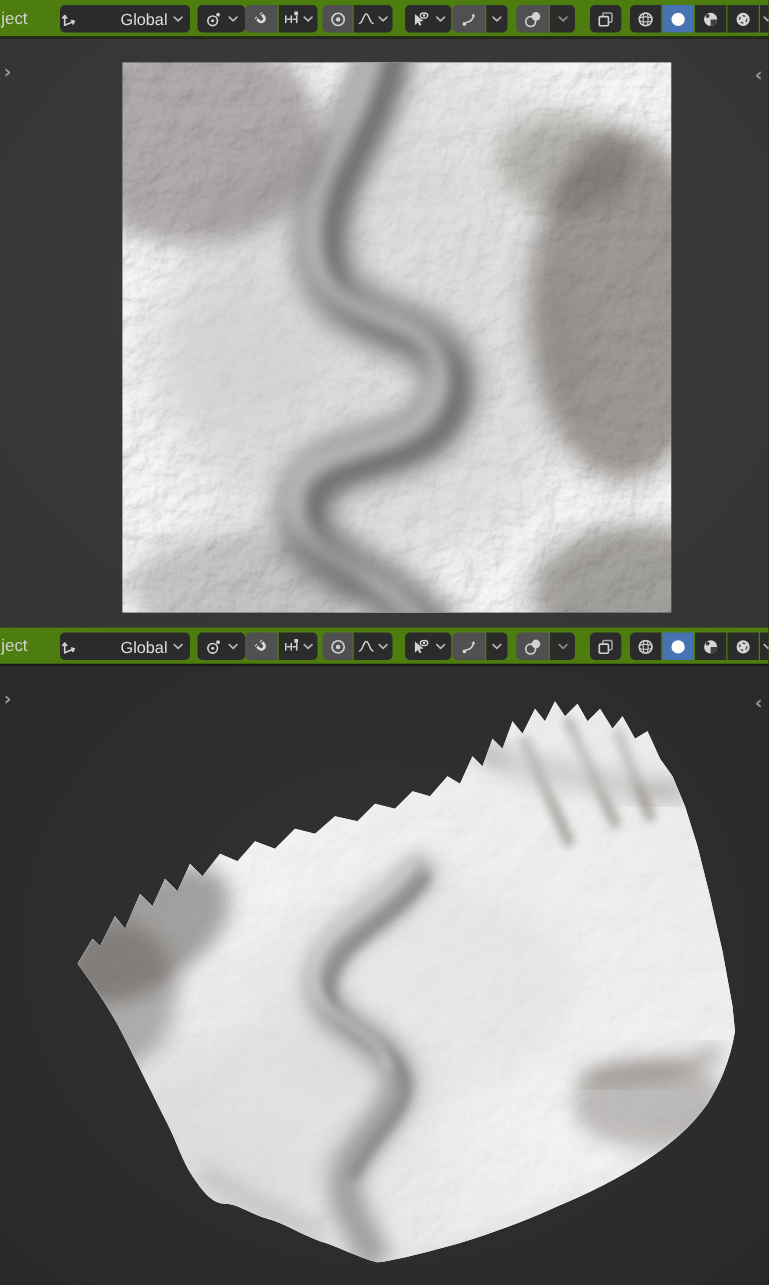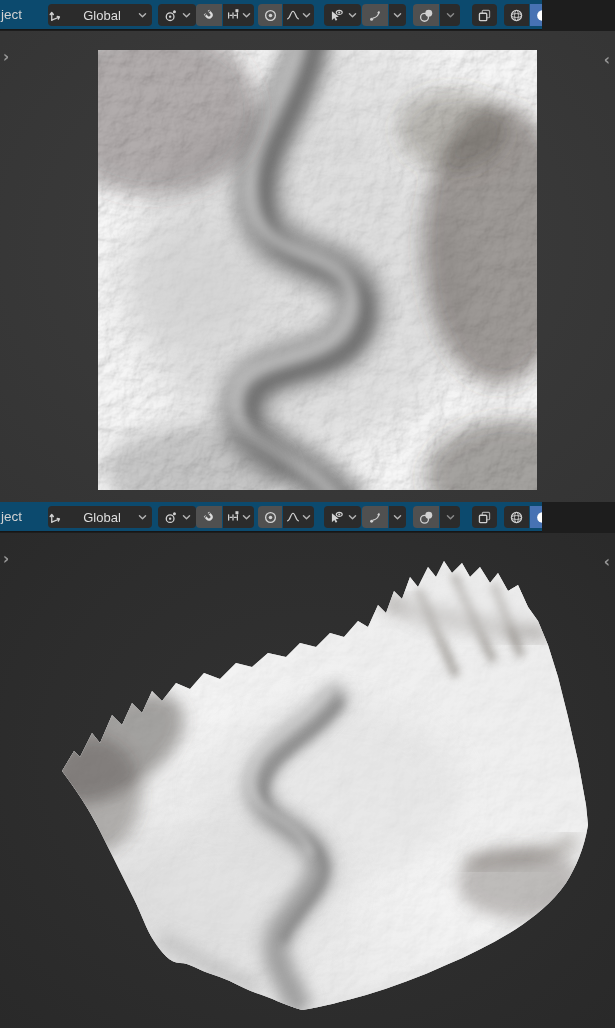--- a/index.html
+++ b/index.html
@@ -4,21 +4,21 @@
 <style>
   * { margin:0; padding:0; box-sizing:border-box; }
   html,body { width:615px; height:1028px; background:#1d1d1d; overflow:hidden;
               font-family:"Liberation Sans","DejaVu Sans",sans-serif; }
 
   .panel { position:relative; width:615px; }
   .panel-top { height:502px; }
   .panel-bottom { height:526px; }
 
   
-  .vp-header { position:relative; width:542px; height:30px; background:#0c4a6e;
+  .vp-header { position:relative; width:615px; height:30px; background:#4d7c0f;
                border-bottom:1px solid #161616; overflow:hidden; }
   .mode-label { position:absolute; left:1px; top:0; line-height:30px;
                 font-size:13.5px; color:#d3d3d3; }
   .btn, .hgroup { position:absolute; top:4px; height:22px; }
   .btn { background:#2b2b2b; border-radius:4px; display:flex; align-items:center;
          justify-content:center; gap:4px; }
   .hgroup { display:flex; }
   .gbtn { height:22px; background:#2b2b2b; display:flex; align-items:center;
           justify-content:center; gap:2px; }
   .gbtn + .gbtn { margin-left:1px; }
@@ -33,21 +33,21 @@
   .p-prop   { left:258px; }
   .p-vis    { left:324px; width:37px; }
   .p-giz    { left:362px; }
   .p-ovl    { left:413px; }
   .p-xray   { left:472px; width:25px; }
   .p-shade  { left:504px; }
 
   .w26{width:26px} .w24{width:24px} .w31{width:31px} .w17{width:17px}
   .w20{width:20px} .w25{width:25px} .w12{width:12px}
 
-  .lbl { font-size:13px; color:#dedede; flex:1; text-align:center; padding-left:3px; }
+  .lbl { font-size:13px; color:#dedede; flex:1; text-align:right; padding-left:3px; }
   .ic  { width:15px; height:15px; display:block; }
   .ic15{ width:14px; height:14px; display:block; }
   .chev{ width:9px; height:14px; display:block; }
   .stk { stroke:#d2d2d2; stroke-width:1.4; fill:none; stroke-linecap:round; stroke-linejoin:round; }
   .fil { fill:#d2d2d2; }
   .chevstk { stroke:#b4b4b4; stroke-width:1.6; fill:none; stroke-linecap:round; stroke-linejoin:round; }
   .chevdim { stroke:#8a8a8a; }
 
   
   .viewport { position:absolute; left:0; width:615px; overflow:hidden; }

